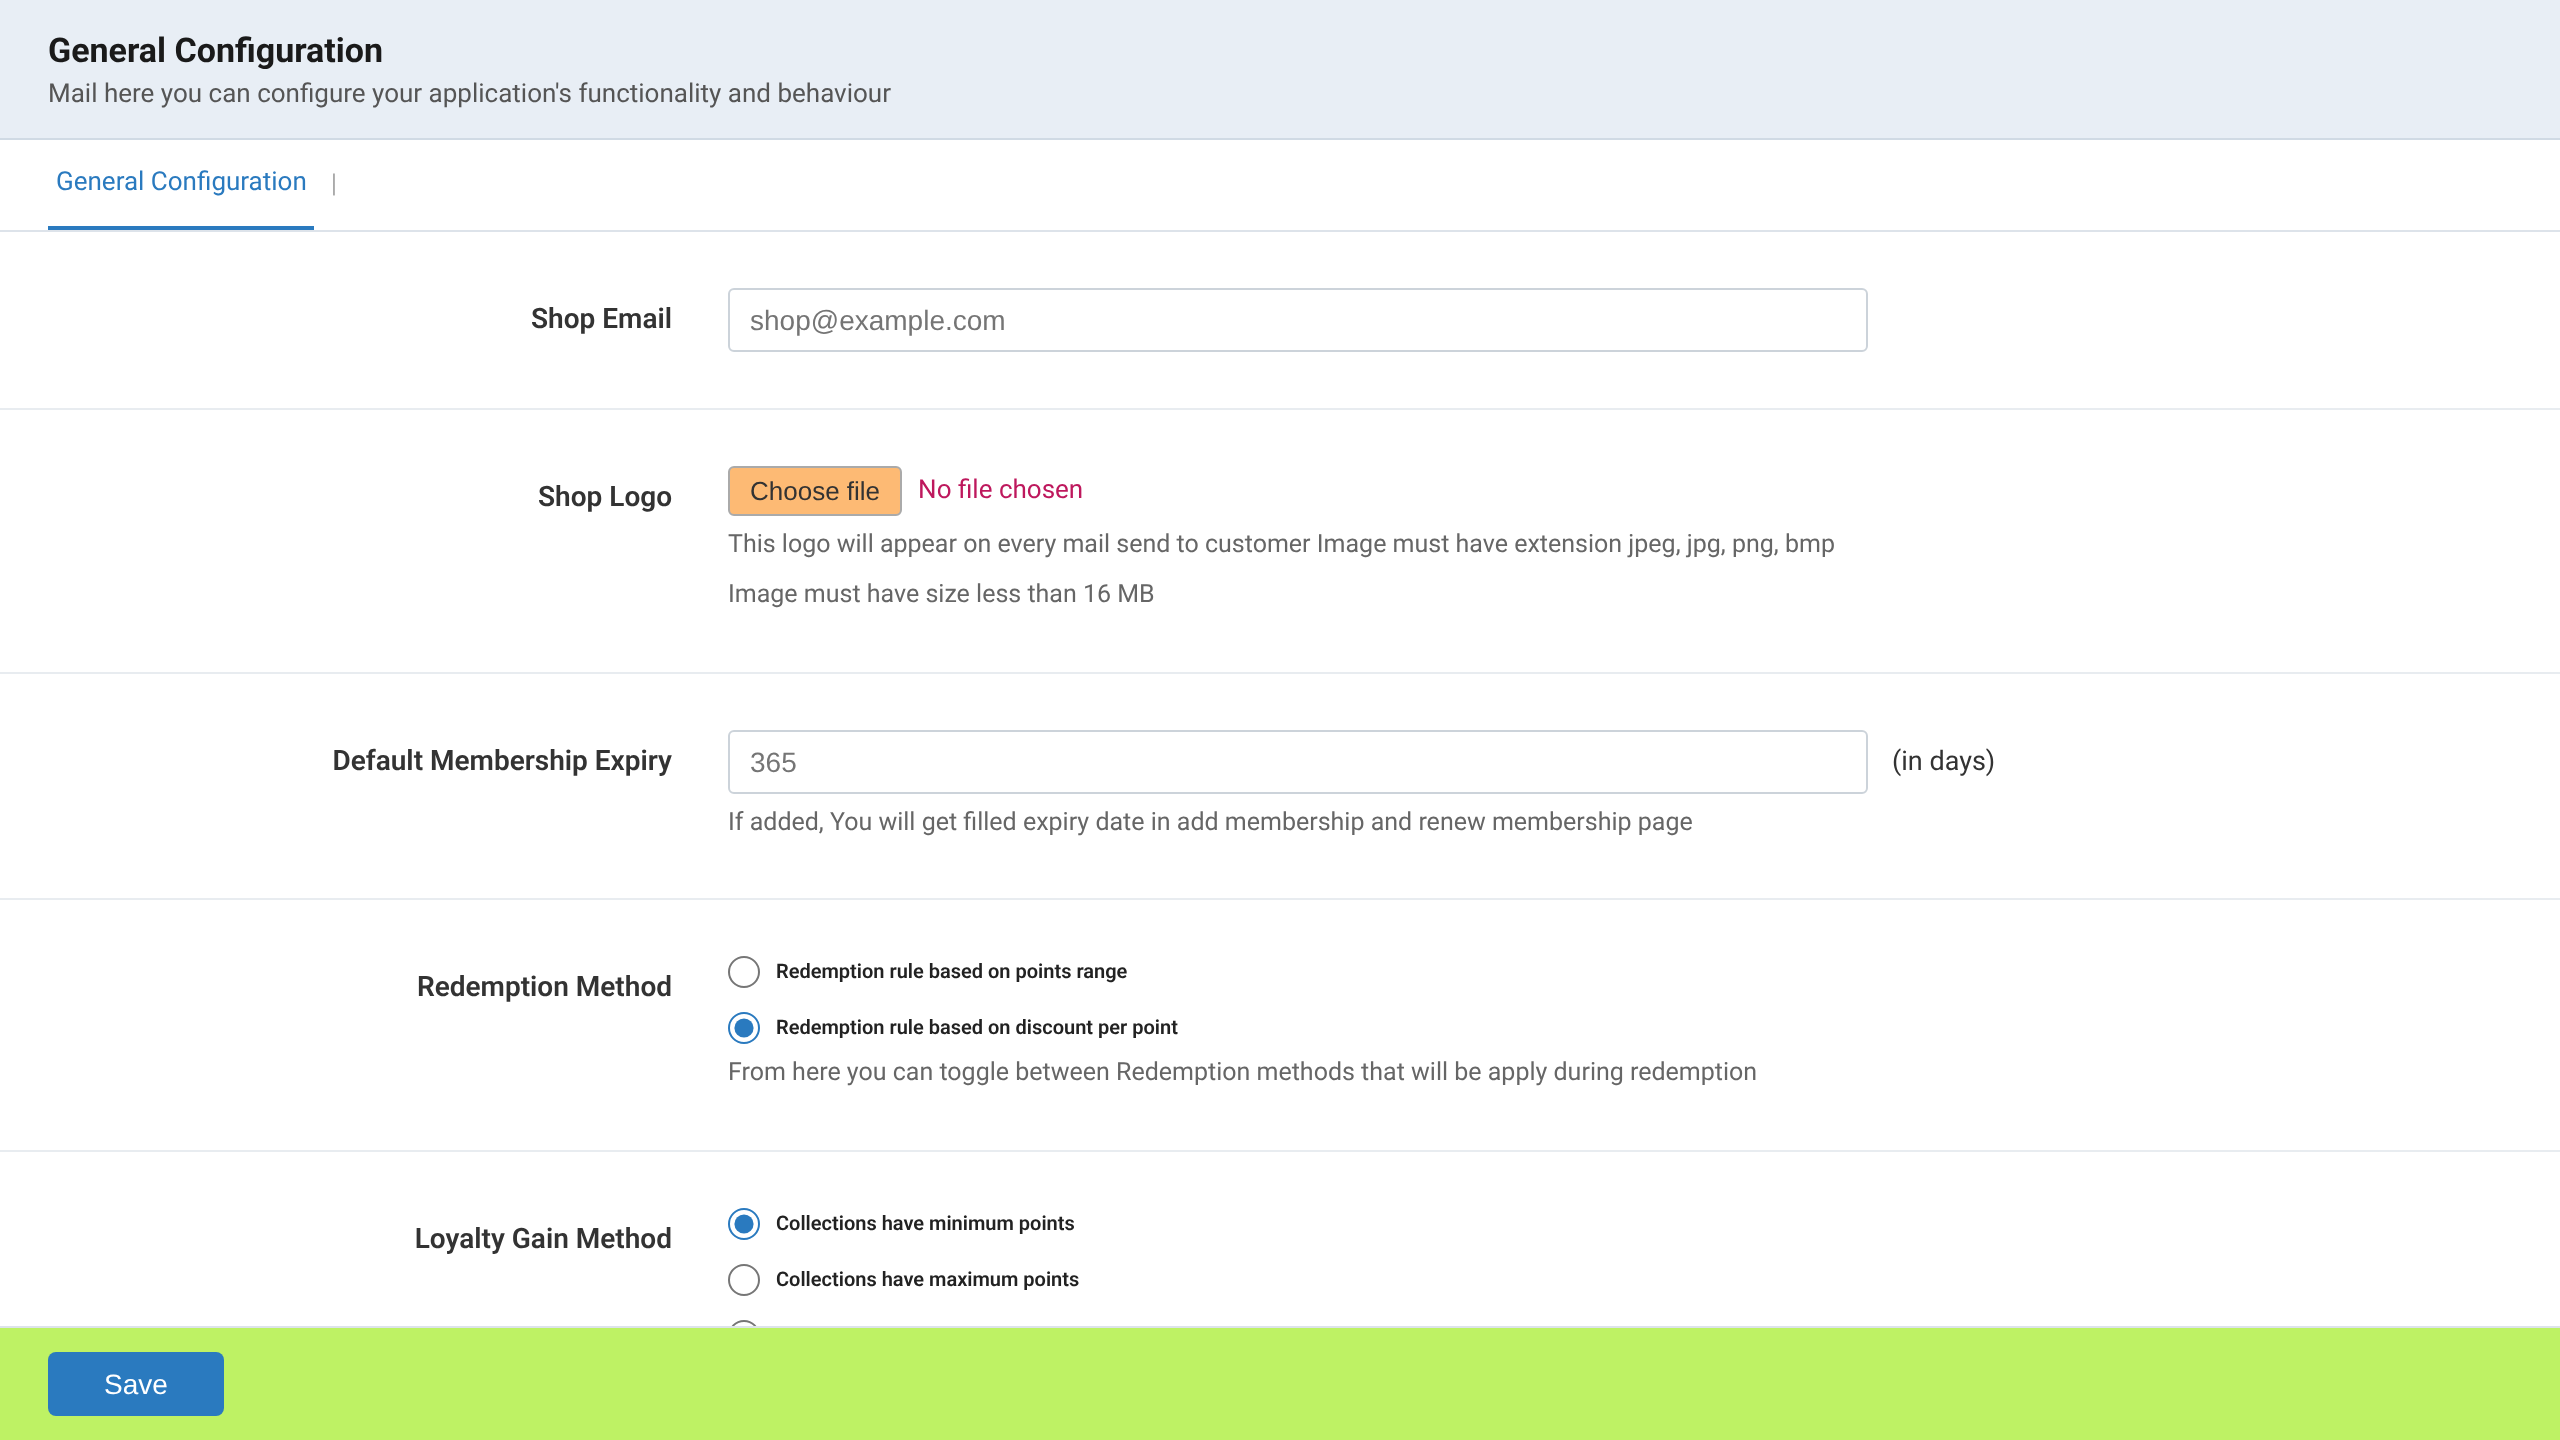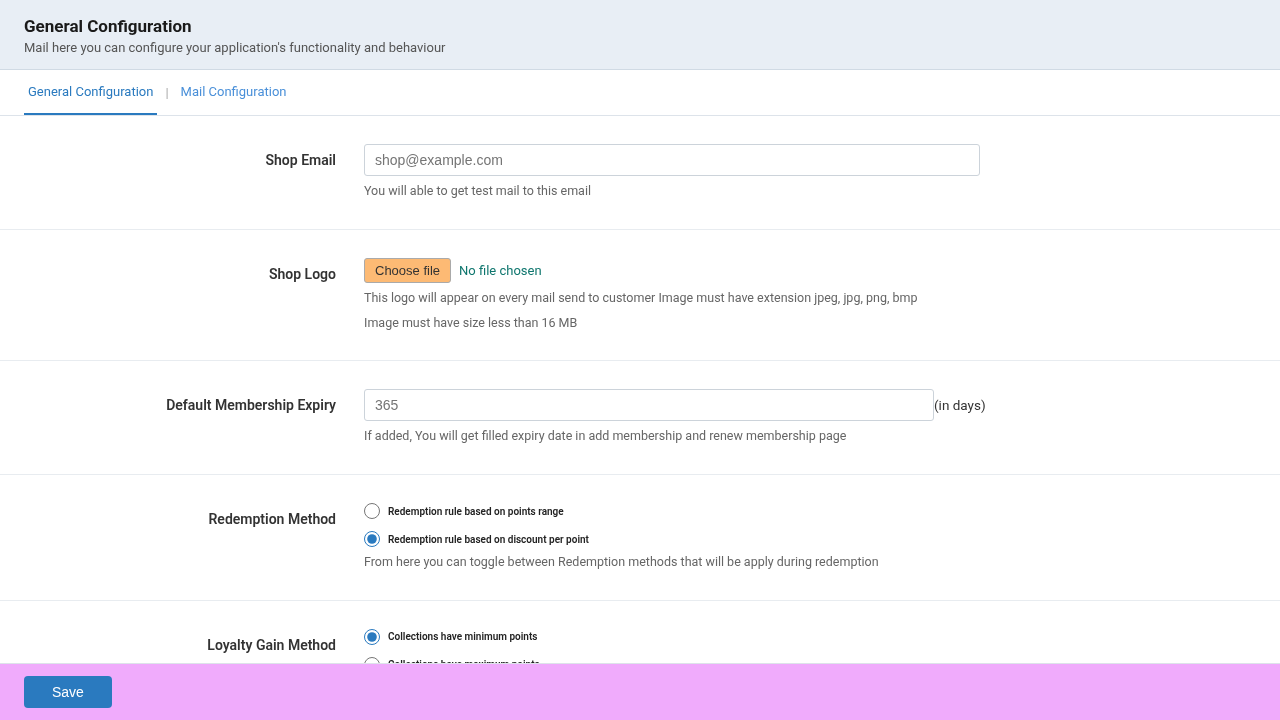--- a/index.html
+++ b/index.html
@@ -67,21 +67,21 @@
       padding-right: 28px;
       padding-top: 8px;
       font-weight: 600;
       font-size: 14px;
       color: #333;
     }
     .form-control-col {
       flex: 1;
     }
     .form-input {
-      width: 616px;
+      width: 570px;
       padding: 7px 10px;
       border: 1px solid #ccd3da;
       border-radius: 3px;
       font-size: 14px;
       color: #999;
       background: #fff;
       outline: none;
     }
     .form-hint {
       margin-top: 6px;
@@ -98,25 +98,26 @@
       padding: 4px 10px;
       font-size: 13px;
       border: 1px solid #aaa;
       border-radius: 3px;
       background: #fdba74;
       cursor: pointer;
       color: #333;
     }
     .file-chosen-text {
       font-size: 13px;
-      color: #0f766e;
+      color: #be185d;
     }
     .expiry-row {
       display: flex;
       align-items: center;
+      gap: 12px;
     }
     .expiry-input {
       width: 570px;
       padding: 7px 10px;
       border: 1px solid #ccd3da;
       border-radius: 3px;
       font-size: 14px;
       color: #bbb;
       background: #fff;
       outline: none;
@@ -146,21 +147,21 @@
     .radio-label {
       font-size: 10px;
       font-weight: 600;
       color: #222;
     }
     .save-btn-bar {
       position: fixed;
       bottom: 0;
       left: 0;
       width: 100%;
-      background: #f0abfc;
+      background: #bef264;
       border-top: 1px solid #dde3ea;
       padding: 12px 24px;
       z-index: 100;
     }
     .save-btn {
       background: #2a7abf;
       color: #fff;
       border: none;
       border-radius: 4px;
       padding: 8px 28px;
@@ -173,30 +174,28 @@
 <body>
 
 <div class="page-header">
   <div class="page-title">General Configuration</div>
   <div class="page-subtitle">Mail here you can configure your application's functionality and behaviour</div>
 </div>
 
 <div class="tabs-bar">
   <a class="tab-item active">General Configuration</a>
   <span class="tab-separator">|</span>
-  <a class="tab-item">Mail Configuration</a>
 </div>
 
 <div class="main-content">
 
   <div class="form-section">
     <div class="form-label-col">Shop Email</div>
     <div class="form-control-col">
       <input type="email" class="form-input" placeholder="shop@example.com" style="">
-      <div class="form-hint">You will able to get test mail to this email</div>
     </div>
   </div>
 
   <div class="form-section">
     <div class="form-label-col">Shop Logo</div>
     <div class="form-control-col">
       <div class="file-input-row">
         <button class="choose-file-btn">Choose file</button>
         <span class="file-chosen-text">No file chosen</span>
       </div>

